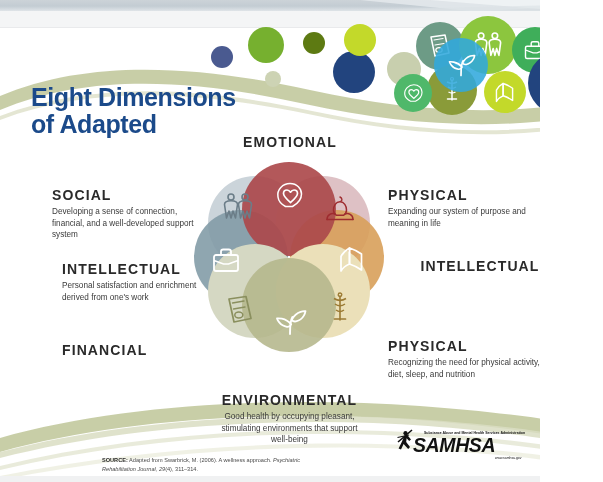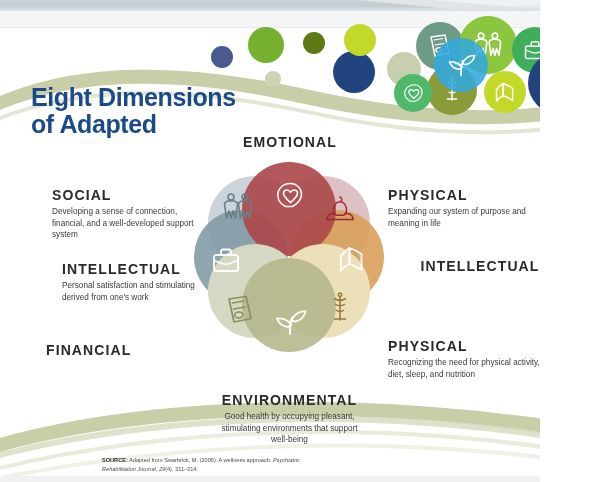--- a/index.html
+++ b/index.html
@@ -284,38 +284,56 @@
   <div class="lbl ta-c" style="left:212px; top:391px; width:155px;">
     <div class="h">ENVIRONMENTAL</div>
     <div class="d">Good health by occupying pleasant, stimulating environments that support well-being</div>
   </div>
 
   <div class="lbl ta-l" style="left:388px; top:337px; width:155px;">
     <div class="h">PHYSICAL</div>
     <div class="d">Recognizing the need for physical activity, diet, sleep, and nutrition</div>
   </div>
 
-  <div class="lbl ta-r" style="left:46px; top:341px; width:148px;">
+  <div class="lbl ta-r" style="left:62px; top:341px; width:148px;">
     <div class="h">FINANCIAL</div>
   </div>
 
   <div class="lbl ta-r" style="left:62px; top:260px; width:144px;">
     <div class="h">INTELLECTUAL</div>
-    <div class="d">Personal satisfaction and stimulating derived from one's work</div>
+    <div class="d">Personal satisfaction and enrichment derived from one's work</div>
   </div>
 
   <div class="lbl ta-r" style="left:52px; top:186px; width:156px;">
     <div class="h">SOCIAL</div>
     <div class="d">Developing a sense of connection, financial, and a well-developed support system</div>
   </div>
 
   <div class="source">
     <b>SOURCE:</b><span> Adapted from Swarbrick, M. (2006). A wellness approach. </span><i>Psychiatric Rehabilitation Journal, 29</i><span>(4), 311–314.</span>
   </div>
 
+  <div class="samhsa">
+    <svg viewBox="0 0 140 36">
+
+      <g>
+        <circle cx="9.5" cy="5.2" r="2.1" fill="#111"></circle>
+        <path d="M8.2,8 L11.5,7.2 L15,11.5 L13.2,13 L10.6,10.2 L10.2,14 L14,19 L12.2,21 L7.6,16 L5,21.5 L2.6,20.4 L6,13.6 Z" fill="#111"></path>
+        <path d="M1.5,9.5 L13,7" stroke="#111" stroke-width="1.1"></path>
+      </g>
+
+      <path d="M2,14 L16,2" stroke="#111" stroke-width="1.6"></path>
+
+      <text x="28" y="5.6" font-family="'Liberation Sans', sans-serif" font-size="3.5" fill="#111" font-weight="bold">Substance Abuse and Mental Health Services Administration</text>
+
+      <text x="17" y="24" font-family="'Liberation Sans', sans-serif" font-size="19.5" font-weight="bold" font-style="italic" fill="#111" letter-spacing="-0.4">SAMHSA</text>
+
+      <text x="99" y="30.5" font-family="'Liberation Sans', sans-serif" font-size="3.4" fill="#111">www.samhsa.gov</text>
+    </svg>
+  </div>
 
   <div class="hhs">
     <svg viewBox="0 0 36 36">
       <circle cx="18" cy="18" r="17" fill="none" stroke="#555" stroke-width="0.9"></circle>
       <circle cx="18" cy="18" r="14.4" fill="none" stroke="#777" stroke-width="0.5"></circle>
 
       <g fill="#333">
         <path d="M24,8.5 C21,8.8 18.5,10.6 17,13.2 C19.5,12 22,11.6 24.4,12.3 C22.6,13.6 21,15.2 19.8,17.2 C22,15.8 24.3,15.1 26.6,15.4 C24.6,17.1 23,19.2 22,21.6 C24,19.7 26.2,18.6 28.4,18.5 C26.2,20.8 24.6,23.4 23.6,26.3 C22,23 19,21 15.5,20.8 C12,20.6 9,22.2 7.5,25 C9.2,23.6 11.2,23 13.3,23.4 C11,24.4 9.2,26.1 8.2,28.3 L27.5,28.3 C28.6,24 29.5,19.6 29.3,15.2 C29.2,12.4 27.6,9.6 24,8.5 Z"></path>
       </g>
     </svg>

